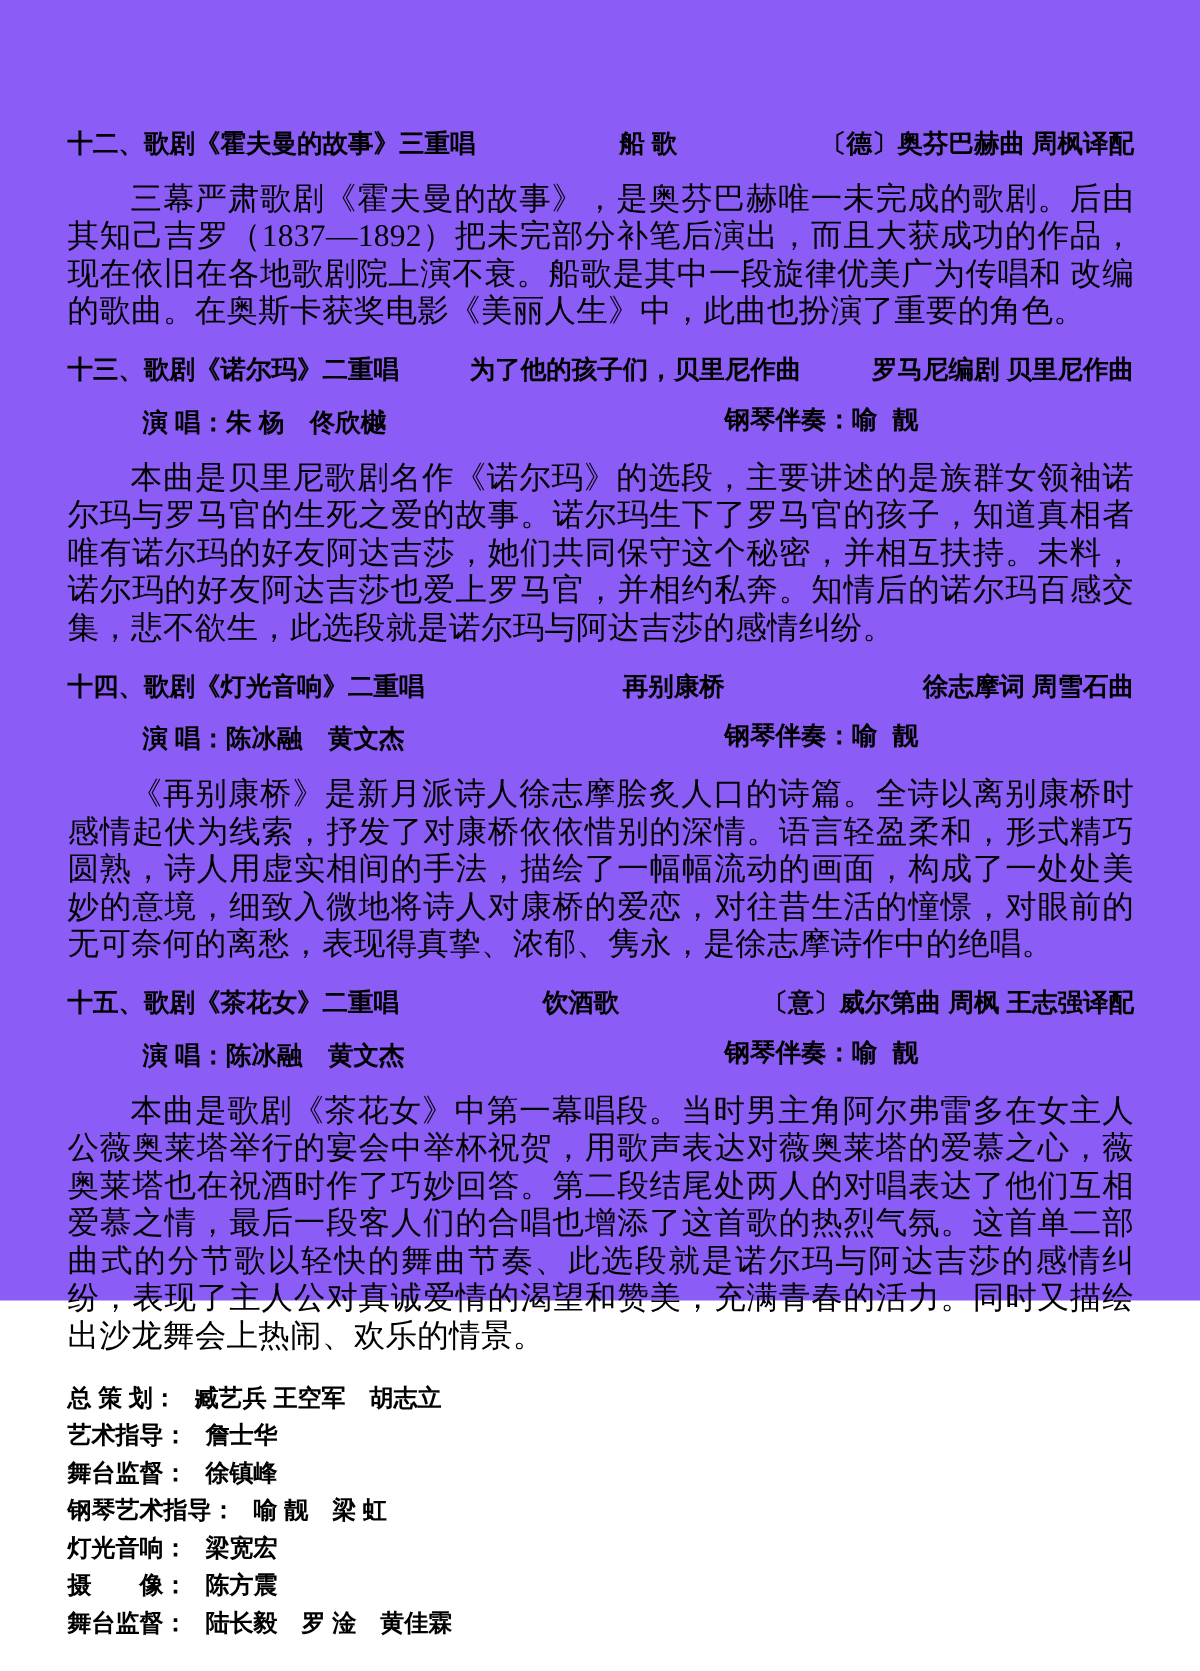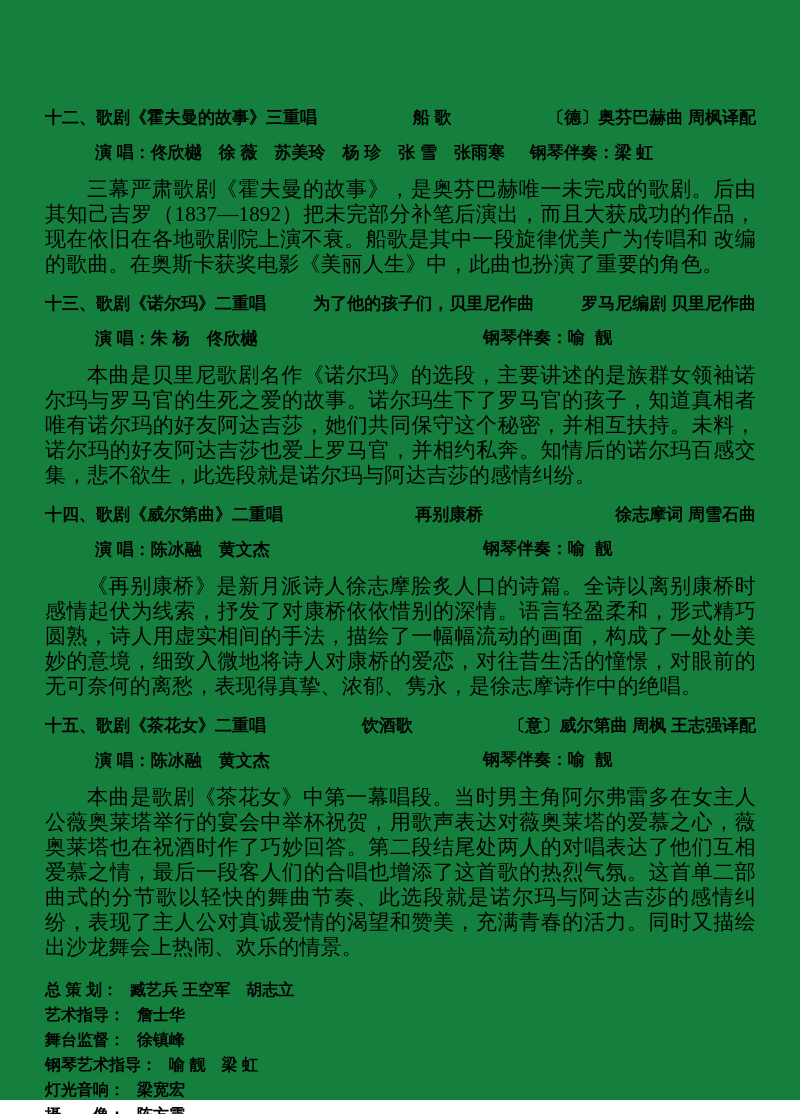--- a/index.html
+++ b/index.html
@@ -10,23 +10,23 @@
   }
   body {
     width: 800px;
     height: 1114px;
     overflow: hidden;
     font-family: "Liberation Serif", serif;
   }
   .page {
     box-sizing: border-box;
     width: 800px;
-    height: 1100px;
-    padding: 108px 44px 0 45px;
-    background: #15803d;
+    height: 867px;
+    padding: 86px 44px 0 45px;
+    background: #8b5cf6;
   }
   .section {
     margin-bottom: 17px;
   }
   .sec-heading {
     display: flex;
     justify-content: space-between;
     align-items: baseline;
     white-space: nowrap;
     font-family: "Liberation Sans", sans-serif;
@@ -80,43 +80,39 @@
 <body>
 
 <div class="page">
 
   <div class="section">
     <div class="sec-heading">
       <span>十二、歌剧《霍夫曼的故事》三重唱</span>
       <span>船 歌</span>
       <span>〔德〕奥芬巴赫曲 周枫译配</span>
     </div>
-    <div class="performers">
-      <span>演 唱：佟欣樾　徐 薇　苏美玲　杨 珍　张 雪　张雨寒</span>
-      <span class="piano-inline">钢琴伴奏：梁 虹</span>
-    </div>
     <p class="desc">三幕严肃歌剧《霍夫曼的故事》，是奥芬巴赫唯一未完成的歌剧。后由其知己吉罗（1837—1892）把未完部分补笔后演出，而且大获成功的作品，现在依旧在各地歌剧院上演不衰。船歌是其中一段旋律优美广为传唱和 改编的歌曲。在奥斯卡获奖电影《美丽人生》中，此曲也扮演了重要的角色。</p>
   </div>
 
   <div class="section">
     <div class="sec-heading">
       <span>十三、歌剧《诺尔玛》二重唱</span>
       <span>为了他的孩子们，贝里尼作曲</span>
       <span>罗马尼编剧 贝里尼作曲</span>
     </div>
     <div class="performers">
       <span>演 唱：朱 杨　佟欣樾</span>
       <span class="piano-abs">钢琴伴奏：喻 靓</span>
     </div>
     <p class="desc">本曲是贝里尼歌剧名作《诺尔玛》的选段，主要讲述的是族群女领袖诺尔玛与罗马官的生死之爱的故事。诺尔玛生下了罗马官的孩子，知道真相者唯有诺尔玛的好友阿达吉莎，她们共同保守这个秘密，并相互扶持。未料，诺尔玛的好友阿达吉莎也爱上罗马官，并相约私奔。知情后的诺尔玛百感交集，悲不欲生，此选段就是诺尔玛与阿达吉莎的感情纠纷。</p>
   </div>
 
   <div class="section">
     <div class="sec-heading">
-      <span>十四、歌剧《威尔第曲》二重唱</span>
+      <span>十四、歌剧《灯光音响》二重唱</span>
       <span>再别康桥</span>
       <span>徐志摩词 周雪石曲</span>
     </div>
     <div class="performers">
       <span>演 唱：陈冰融　黄文杰</span>
       <span class="piano-abs">钢琴伴奏：喻 靓</span>
     </div>
     <p class="desc">《再别康桥》是新月派诗人徐志摩脍炙人口的诗篇。全诗以离别康桥时感情起伏为线索，抒发了对康桥依依惜别的深情。语言轻盈柔和，形式精巧圆熟，诗人用虚实相间的手法，描绘了一幅幅流动的画面，构成了一处处美妙的意境，细致入微地将诗人对康桥的爱恋，对往昔生活的憧憬，对眼前的无可奈何的离愁，表现得真挚、浓郁、隽永，是徐志摩诗作中的绝唱。</p>
   </div>
 

